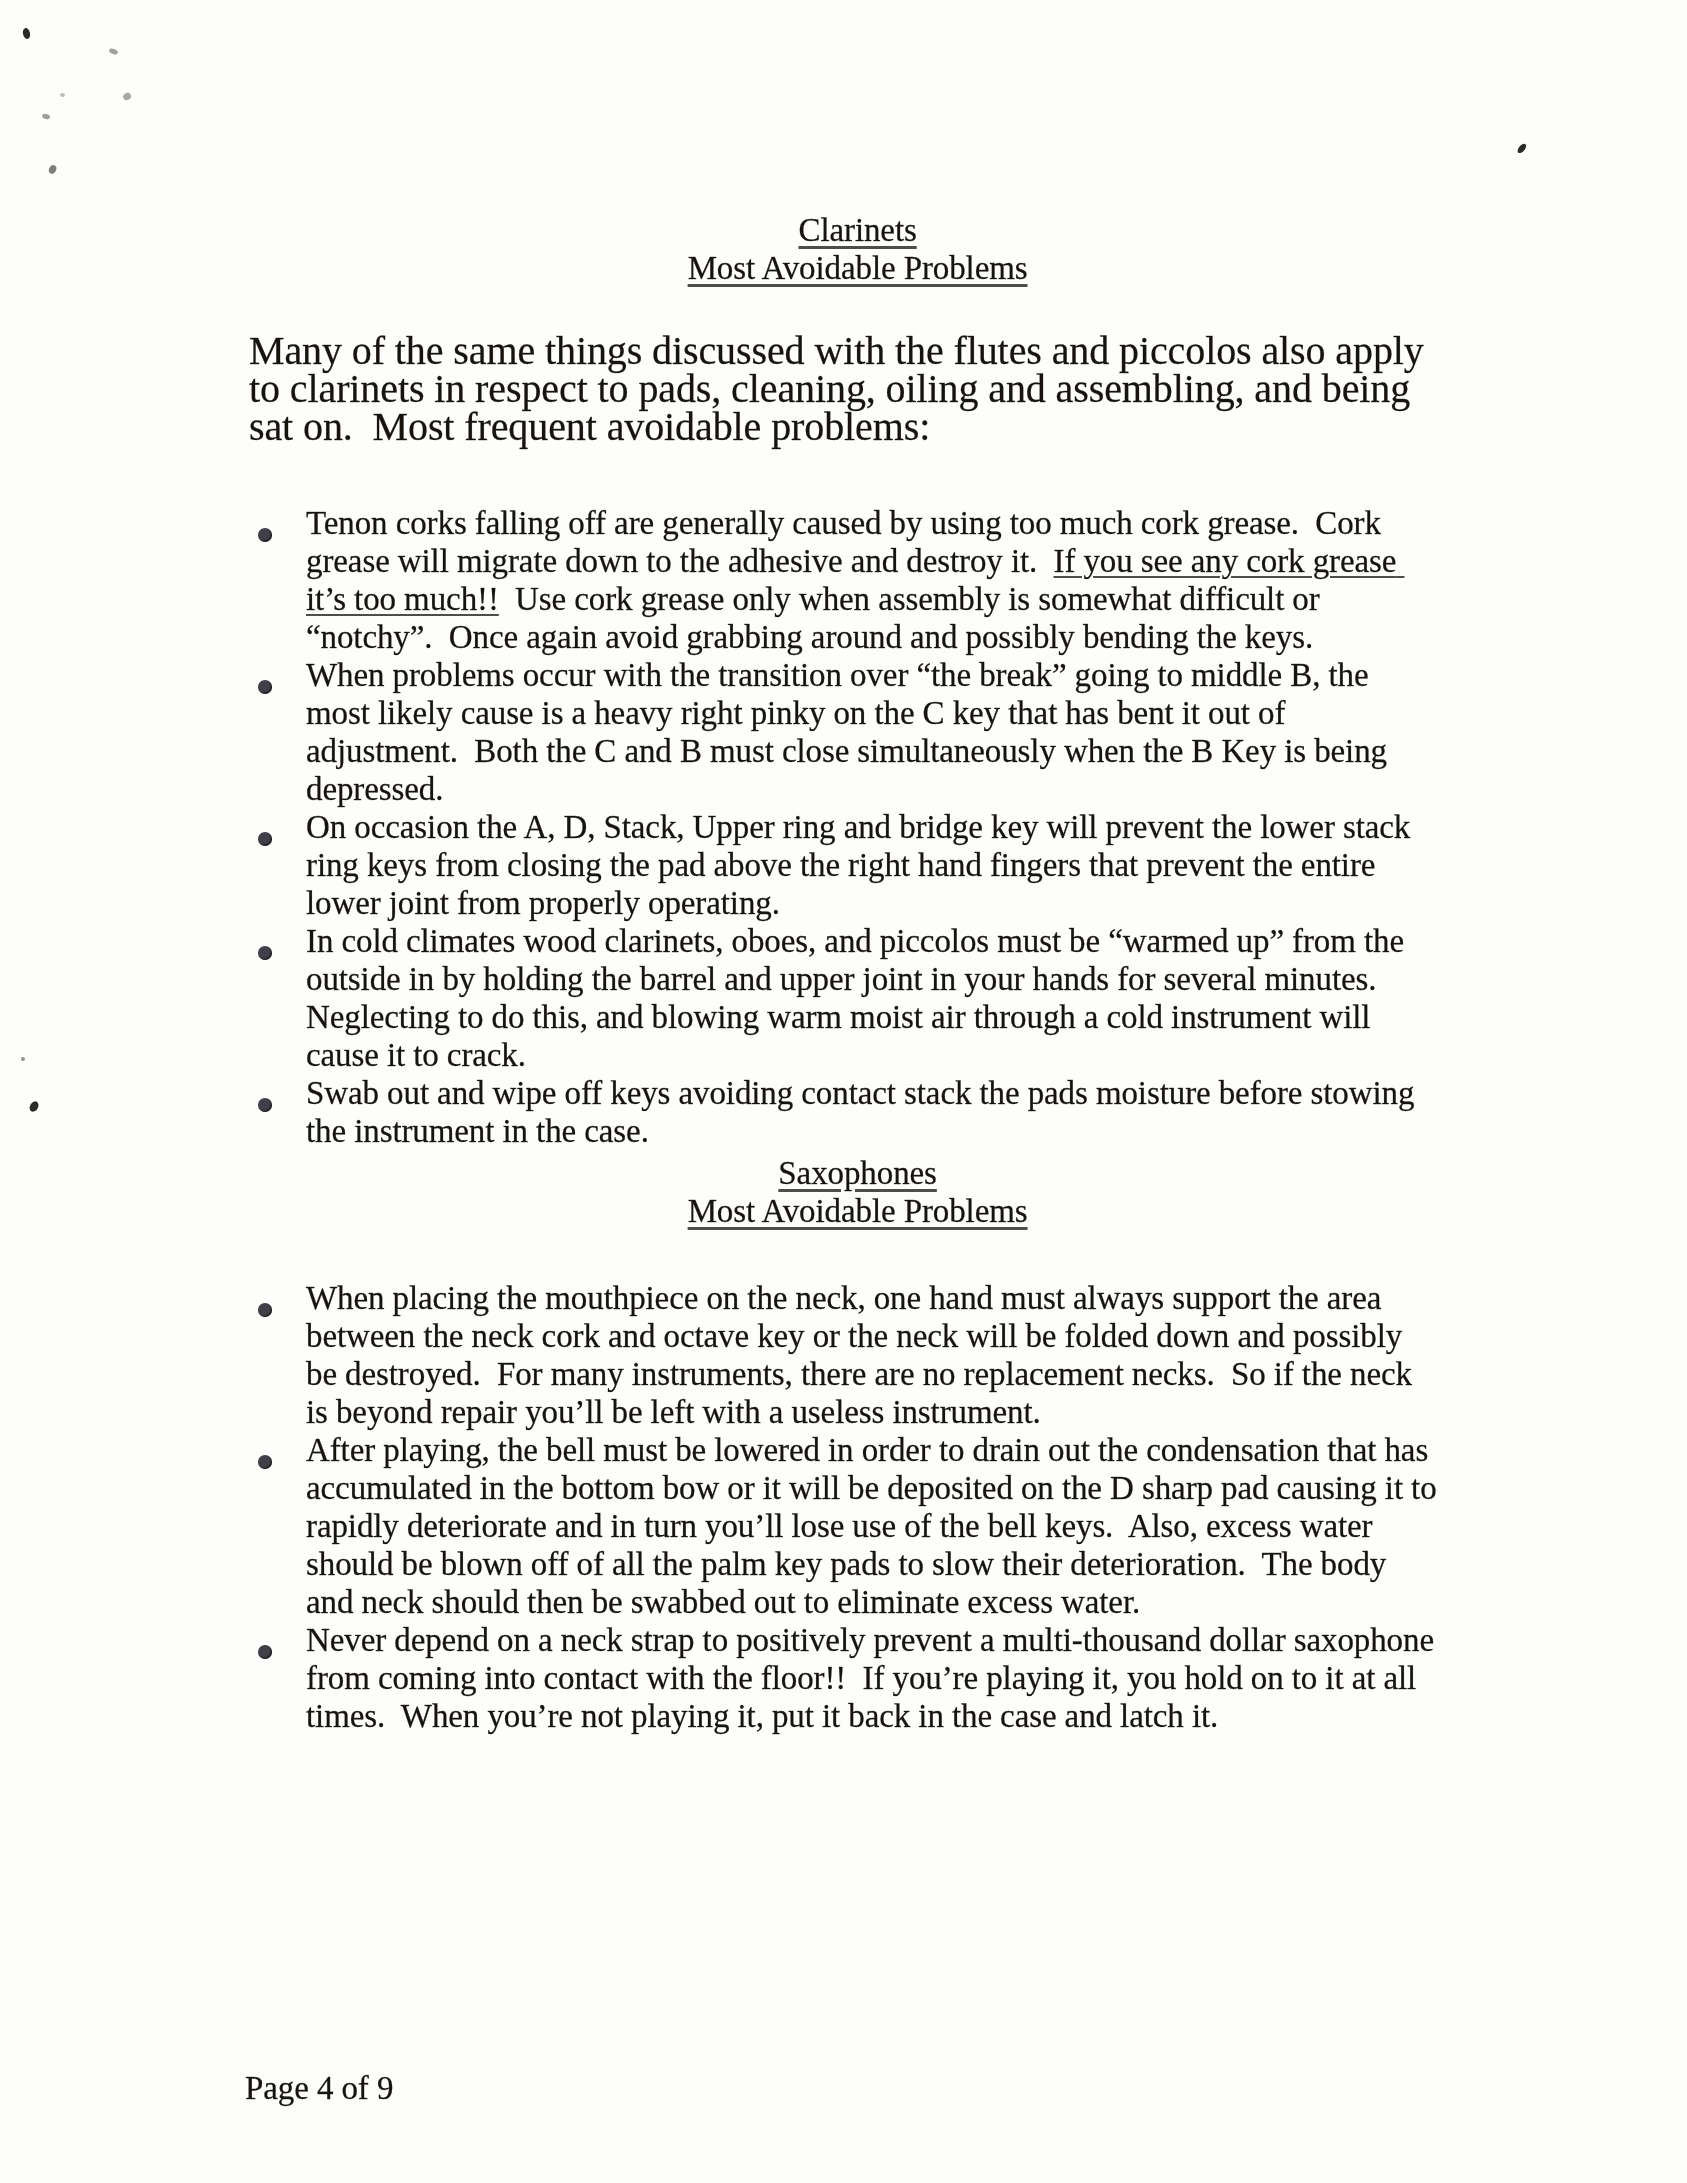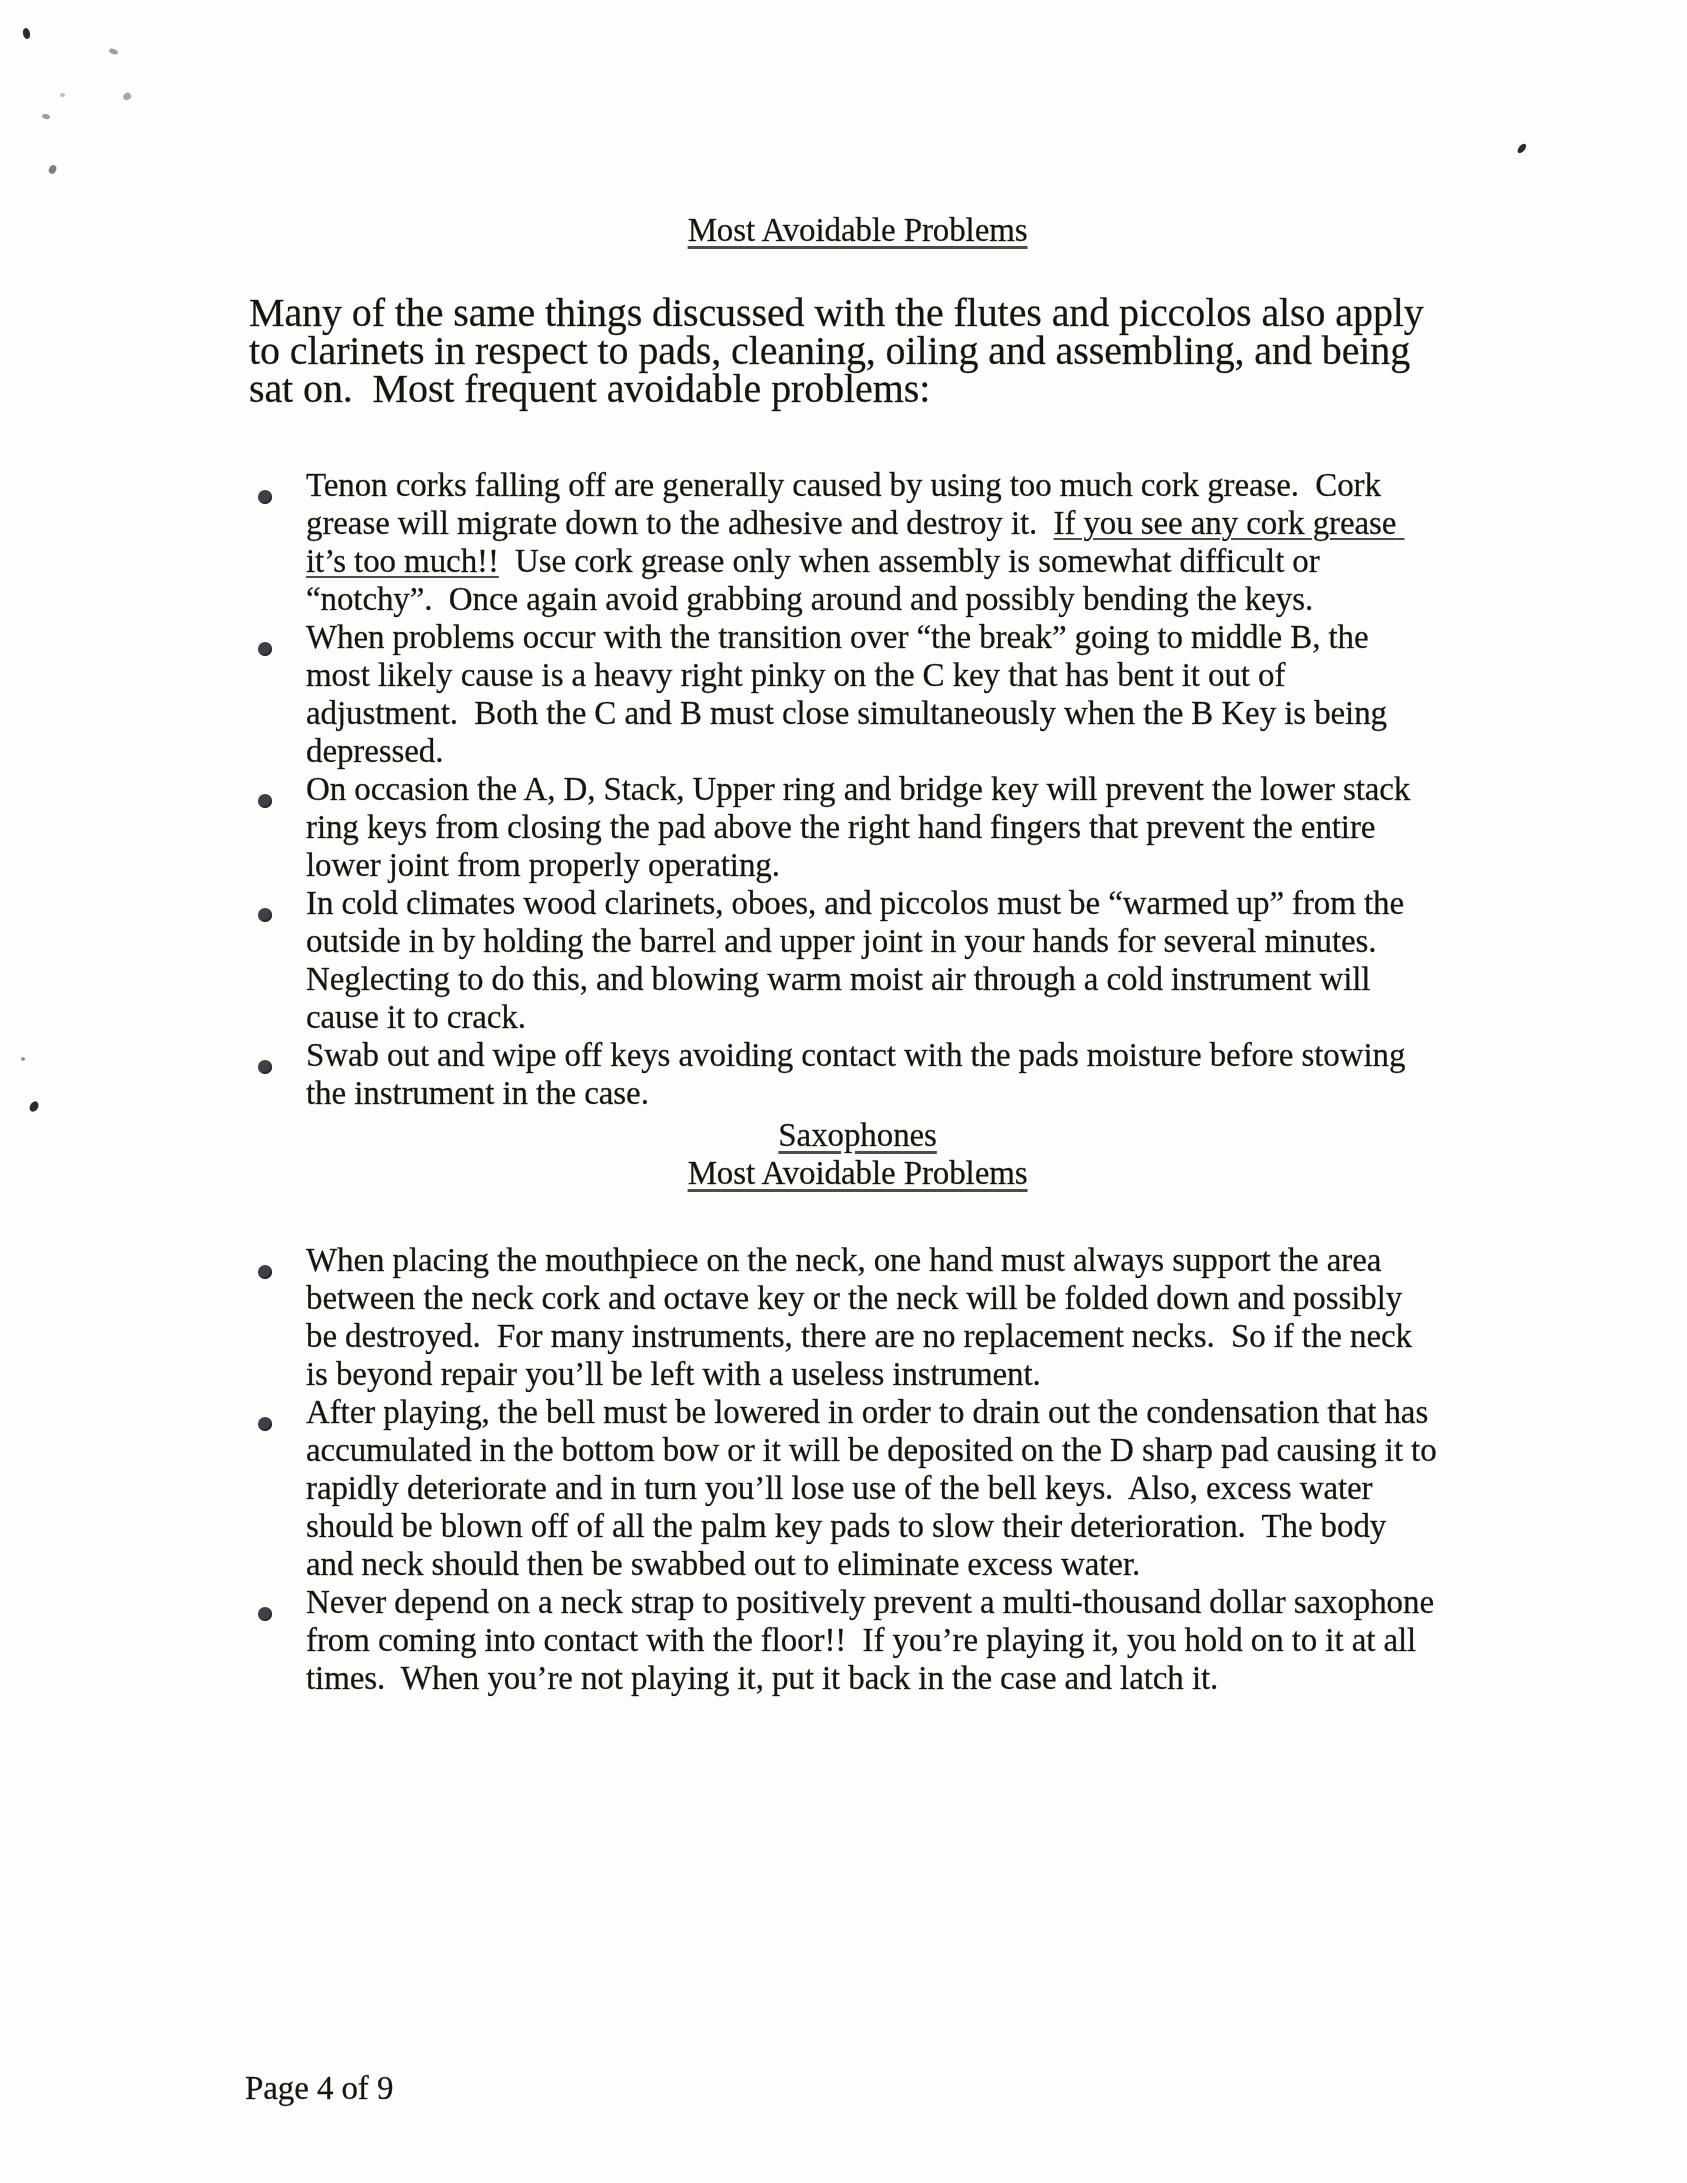--- a/index.html
+++ b/index.html
@@ -87,30 +87,31 @@
   <div class="artifact" style="left:60px; top:93px; width:5.3px; height:4px; opacity:.3;"></div>
   <div class="artifact" style="left:123px; top:93px; width:8px; height:6.6px; opacity:.4; transform:rotate(-30deg);"></div>
   <div class="artifact" style="left:42px; top:114px; width:8px; height:5.3px; opacity:.45; transform:rotate(15deg);"></div>
   <div class="artifact" style="left:49px; top:165px; width:7.3px; height:9.3px; opacity:.6; transform:rotate(25deg);"></div>
   <div class="artifact" style="left:1519px; top:143px; width:6px; height:10.6px; transform:rotate(40deg);"></div>
   <div class="artifact" style="left:21px; top:1057px; width:4px; height:4px; opacity:.5;"></div>
   <div class="artifact" style="left:30px; top:1101px; width:8px; height:11.2px; transform:rotate(32deg);"></div>
 
   <div class="content">
 
+    <h1 class="section-title">Clarinets</h1>
     <h2 class="section-subtitle">Most Avoidable Problems</h2>
 
     <p class="intro">Many of the same things discussed with the flutes and piccolos also apply to clarinets in respect to pads, cleaning, oiling and assembling, and being sat on.  Most frequent avoidable problems:</p>
 
     <ul class="bullet-list clarinet-list">
         <li class="bullet-item"><span class="dot"></span><span class="li-text"><span>Tenon corks falling off are generally caused by using too much cork grease.  Cork grease will migrate down to the adhesive and destroy it.  </span><u>If you see any cork grease it’s too much!!</u><span>  Use cork grease only when assembly is somewhat difficult or “notchy”.  Once again avoid grabbing around and possibly bending the keys.</span></span></li>
         <li class="bullet-item"><span class="dot"></span><span class="li-text"><span>When problems occur with the transition over “the break” going to middle B, the most likely cause is a heavy right pinky on the C key that has bent it out of adjustment.  Both the C and B must close simultaneously when the B Key is being depressed.</span></span></li>
         <li class="bullet-item"><span class="dot"></span><span class="li-text"><span>On occasion the A, D, Stack, Upper ring and bridge key will prevent the lower stack ring keys from closing the pad above the right hand fingers that prevent the entire lower joint from properly operating.</span></span></li>
         <li class="bullet-item"><span class="dot"></span><span class="li-text"><span>In cold climates wood clarinets, oboes, and piccolos must be “warmed up” from the outside in by holding the barrel and upper joint in your hands for several minutes.  Neglecting to do this, and blowing warm moist air through a cold instrument will cause it to crack.</span></span></li>
-        <li class="bullet-item"><span class="dot"></span><span class="li-text"><span>Swab out and wipe off keys avoiding contact with the pads moisture before stowing the instrument in the case.</span></span></li>
+        <li class="bullet-item"><span class="dot"></span><span class="li-text"><span>Swab out and wipe off keys avoiding contact stack the pads moisture before stowing the instrument in the case.</span></span></li>
       </ul>
 
     <div class="sax-heading-block">
       <h1 class="section-title">Saxophones</h1>
       <h2 class="section-subtitle">Most Avoidable Problems</h2>
     </div>
 
     <ul class="bullet-list sax-list">
         <li class="bullet-item"><span class="dot"></span><span class="li-text"><span>When placing the mouthpiece on the neck, one hand must always support the area between the neck cork and octave key or the neck will be folded down and possibly be destroyed.  For many instruments, there are no replacement necks.  So if the neck is beyond repair you’ll be left with a useless instrument.</span></span></li>
         <li class="bullet-item"><span class="dot"></span><span class="li-text"><span>After playing, the bell must be lowered in order to drain out the condensation that has accumulated in the bottom bow or it will be deposited on the D sharp pad causing it to rapidly deteriorate and in turn you’ll lose use of the bell keys.  Also, excess water should be blown off of all the palm key pads to slow their deterioration.  The body and neck should then be swabbed out to eliminate excess water.</span></span></li>

